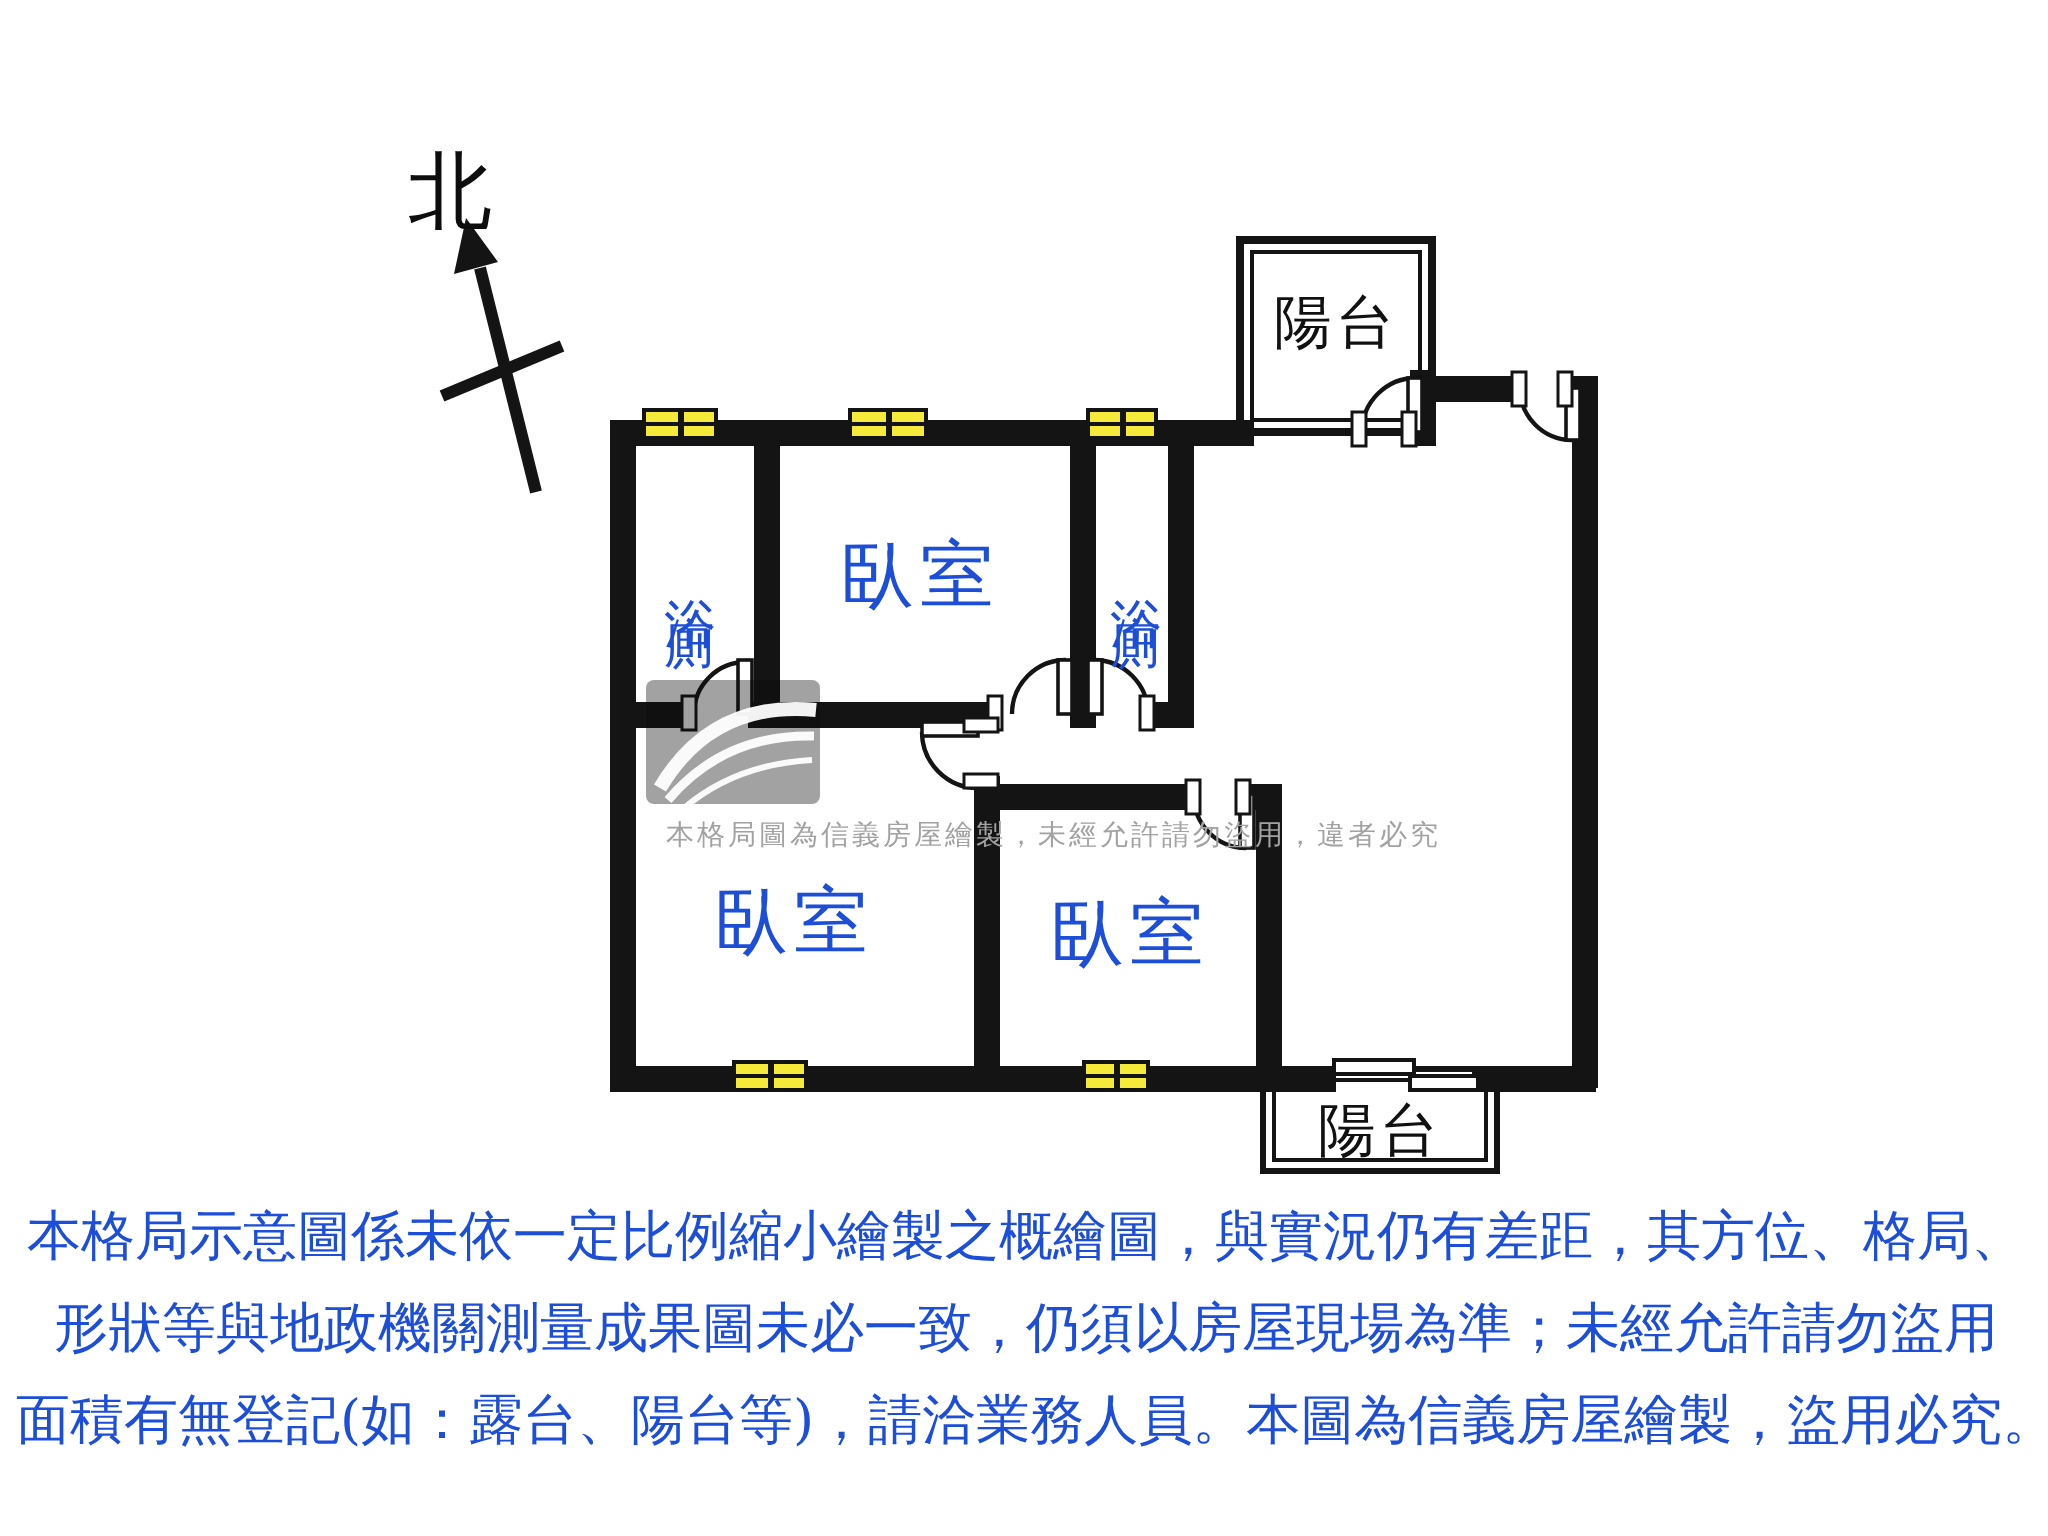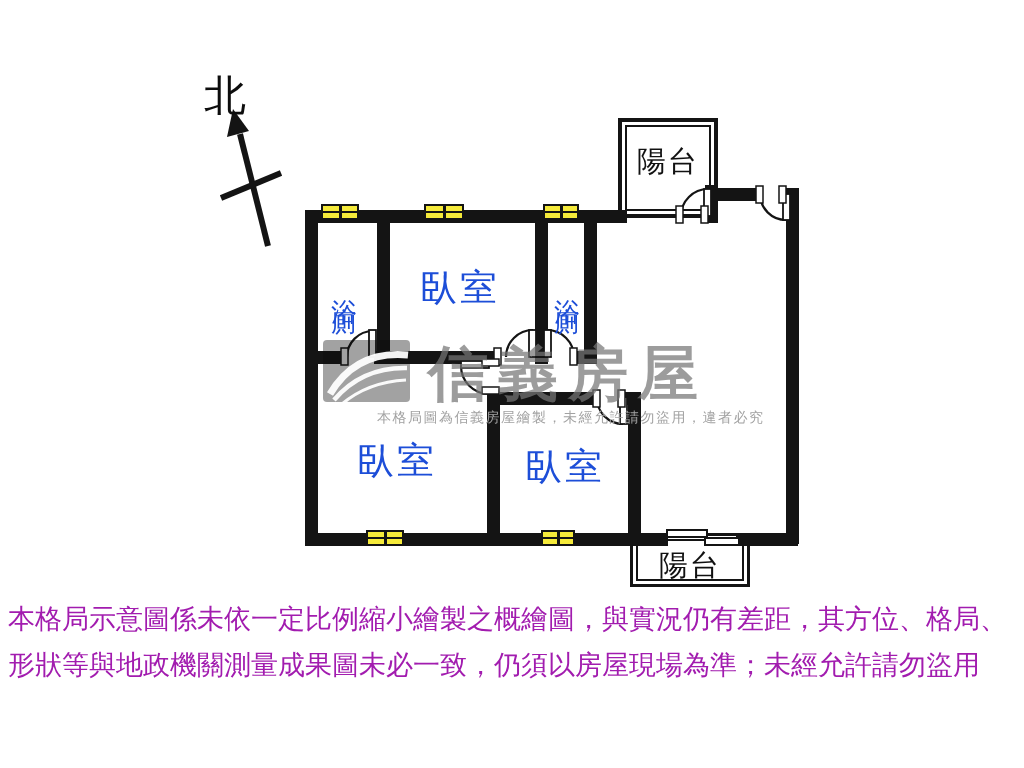--- a/index.html
+++ b/index.html
@@ -14,22 +14,22 @@
        background-image:linear-gradient(to bottom,transparent 42%,#141414 42%,#141414 58%,transparent 58%);}
   .win .vdiv{position:absolute;left:50%;top:-1px;bottom:-1px;width:3px;margin-left:-1.5px;background:#141414;}
   .slide{position:absolute;background:#fff;border:2px solid #141414;box-sizing:border-box;z-index:14;}
   .room-label{position:absolute;color:#1d4ed8;font-size:37px;white-space:nowrap;transform:translate(-50%,-50%);z-index:22;letter-spacing:3px;}
   .room-label.vert{writing-mode:vertical-rl;font-size:26px;letter-spacing:8px;transform:translate(-50%,-50%);}
   #overlay{position:absolute;left:0;top:0;z-index:18;pointer-events:none;}
   #compass-label{position:absolute;left:204px;top:68px;font-size:42px;color:#0d0d0d;z-index:22;}
   #wm-text{position:absolute;left:428px;top:334px;font-size:60px;font-weight:bold;letter-spacing:10px;
            color:rgba(118,118,118,0.72);z-index:40;white-space:nowrap;}
   #wm-notice{position:absolute;left:333px;top:409px;font-size:14px;letter-spacing:1.5px;color:#a2a2a2;z-index:40;white-space:nowrap;
-             font-family:"DejaVu Sans","Liberation Sans",sans-serif;margin-left:44px;}
-  #disclaimer{position:absolute;left:8px;top:596px;width:1010px;color:#a21caf;font-size:27px;line-height:46px;z-index:6;}
+             font-family:"DejaVu Sans","Liberation Sans",sans-serif;}
+  #disclaimer{position:absolute;left:8px;top:596px;width:1010px;color:#1d4ed8;font-size:27px;line-height:46px;z-index:6;text-align:center;}
   #disclaimer div{white-space:nowrap;}
 </style>
 </head>
 <body>
 
 <div id="stage">
 
   <div class="balcony" style="left:618px;top:118px;width:100px;height:100px;">
     <div class="inner"></div>
   </div>
@@ -127,21 +127,21 @@
   <div id="compass-label">北</div>
 
   <div class="balcony-label" style="left:618px;top:142px;width:100px;">陽台</div>
   <div class="room-label vert" style="left:345px;top:286px;">浴廁</div>
   <div class="room-label" style="left:460px;top:288px;">臥室</div>
   <div class="room-label vert" style="left:568px;top:286px;">浴廁</div>
   <div class="room-label" style="left:397px;top:461px;">臥室</div>
   <div class="room-label" style="left:565px;top:467px;">臥室</div>
   <div class="balcony-label" style="left:630px;top:546px;width:120px;">陽台</div>
 
-  <div id="wm-text">信義房屋</div>
   <div id="wm-notice">本格局圖為信義房屋繪製，未經允許請勿盜用，違者必究</div>
 
   <div id="disclaimer">
     <div>本格局示意圖係未依一定比例縮小繪製之概繪圖，與實況仍有差距，其方位、格局、</div>
     <div>形狀等與地政機關測量成果圖未必一致，仍須以房屋現場為準；未經允許請勿盜用</div>
+    <div>面積有無登記(如：露台、陽台等)，請洽業務人員。本圖為信義房屋繪製，盜用必究。</div>
   </div>
 
 </div>
 
 </body></html>

